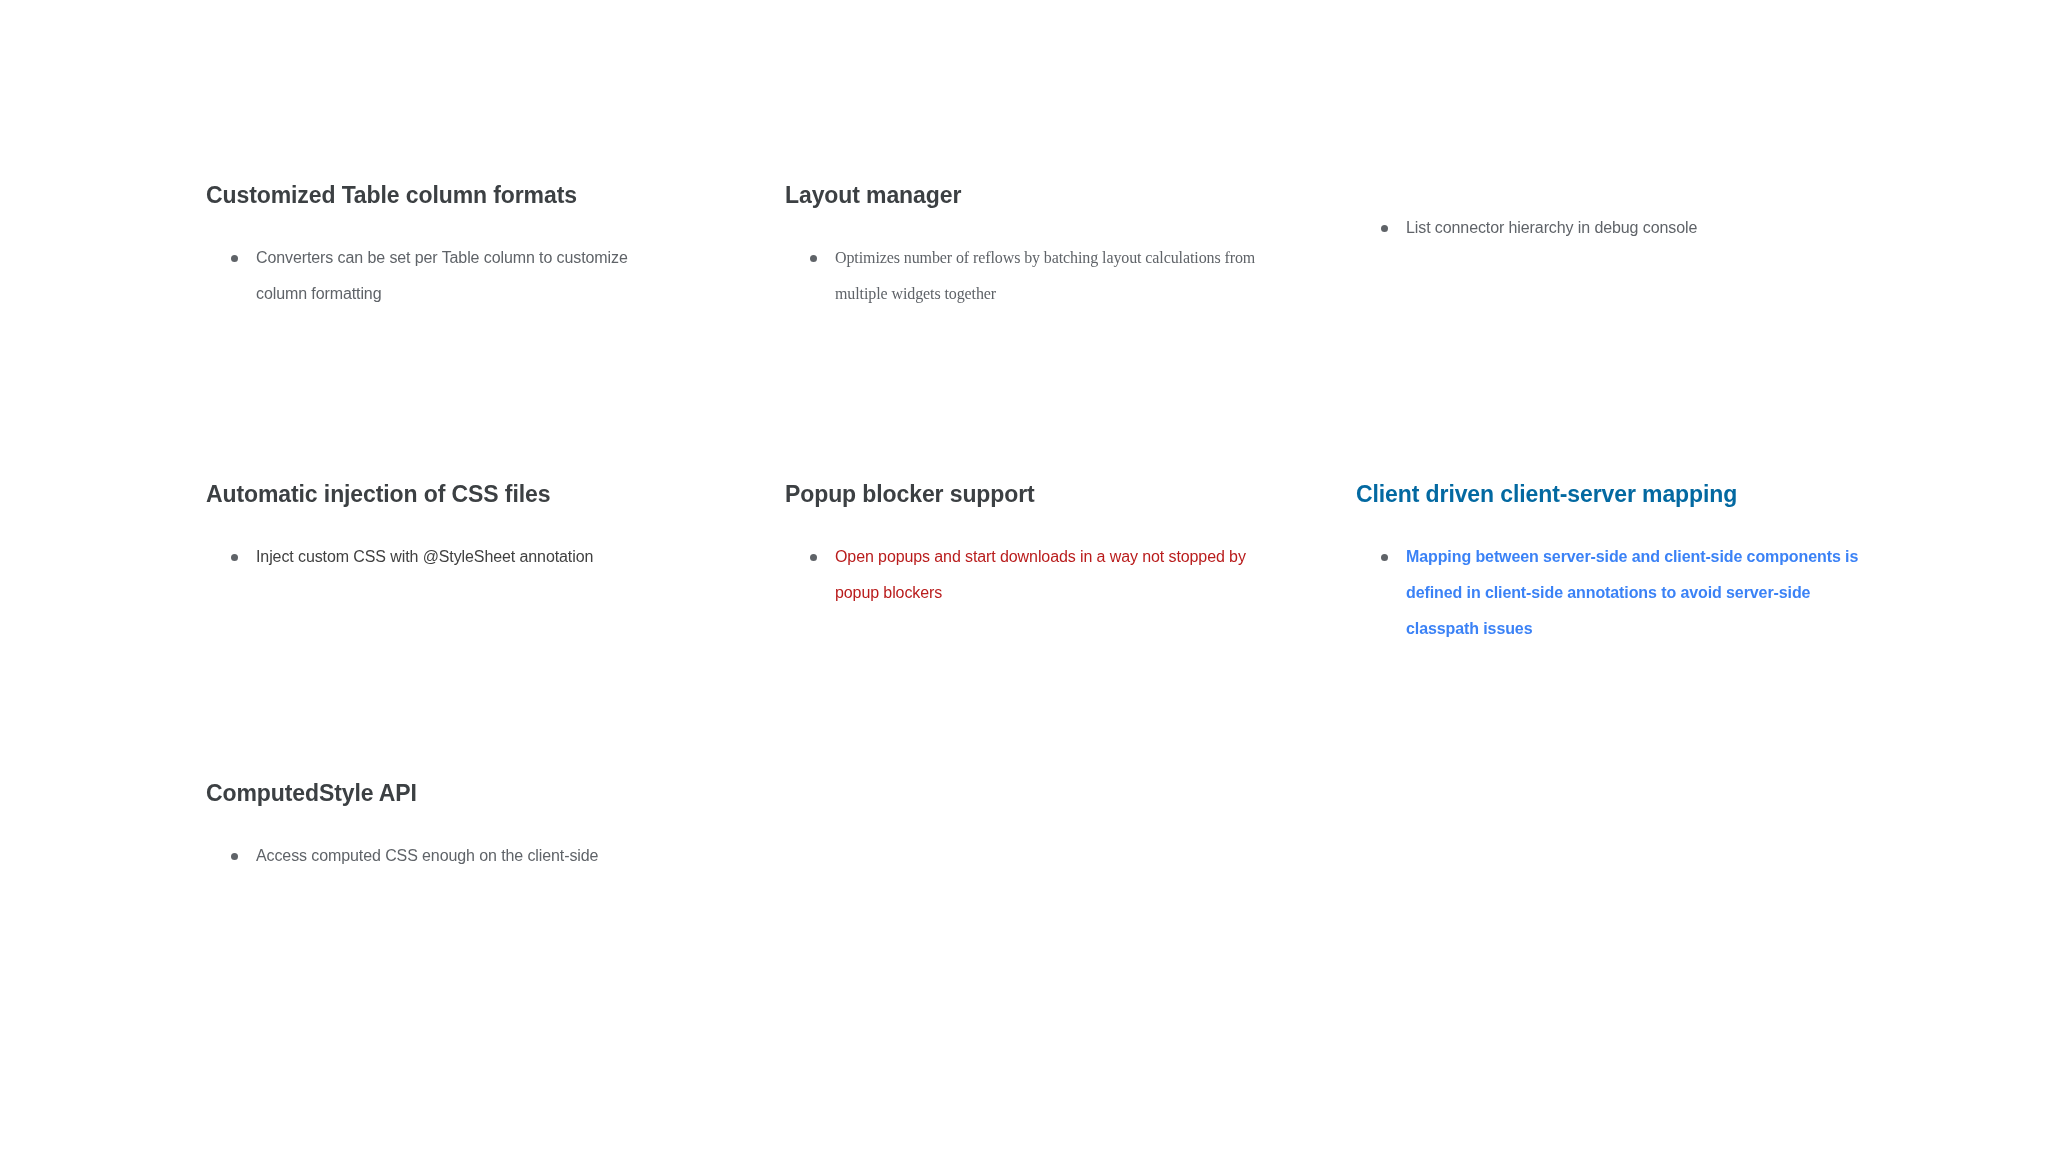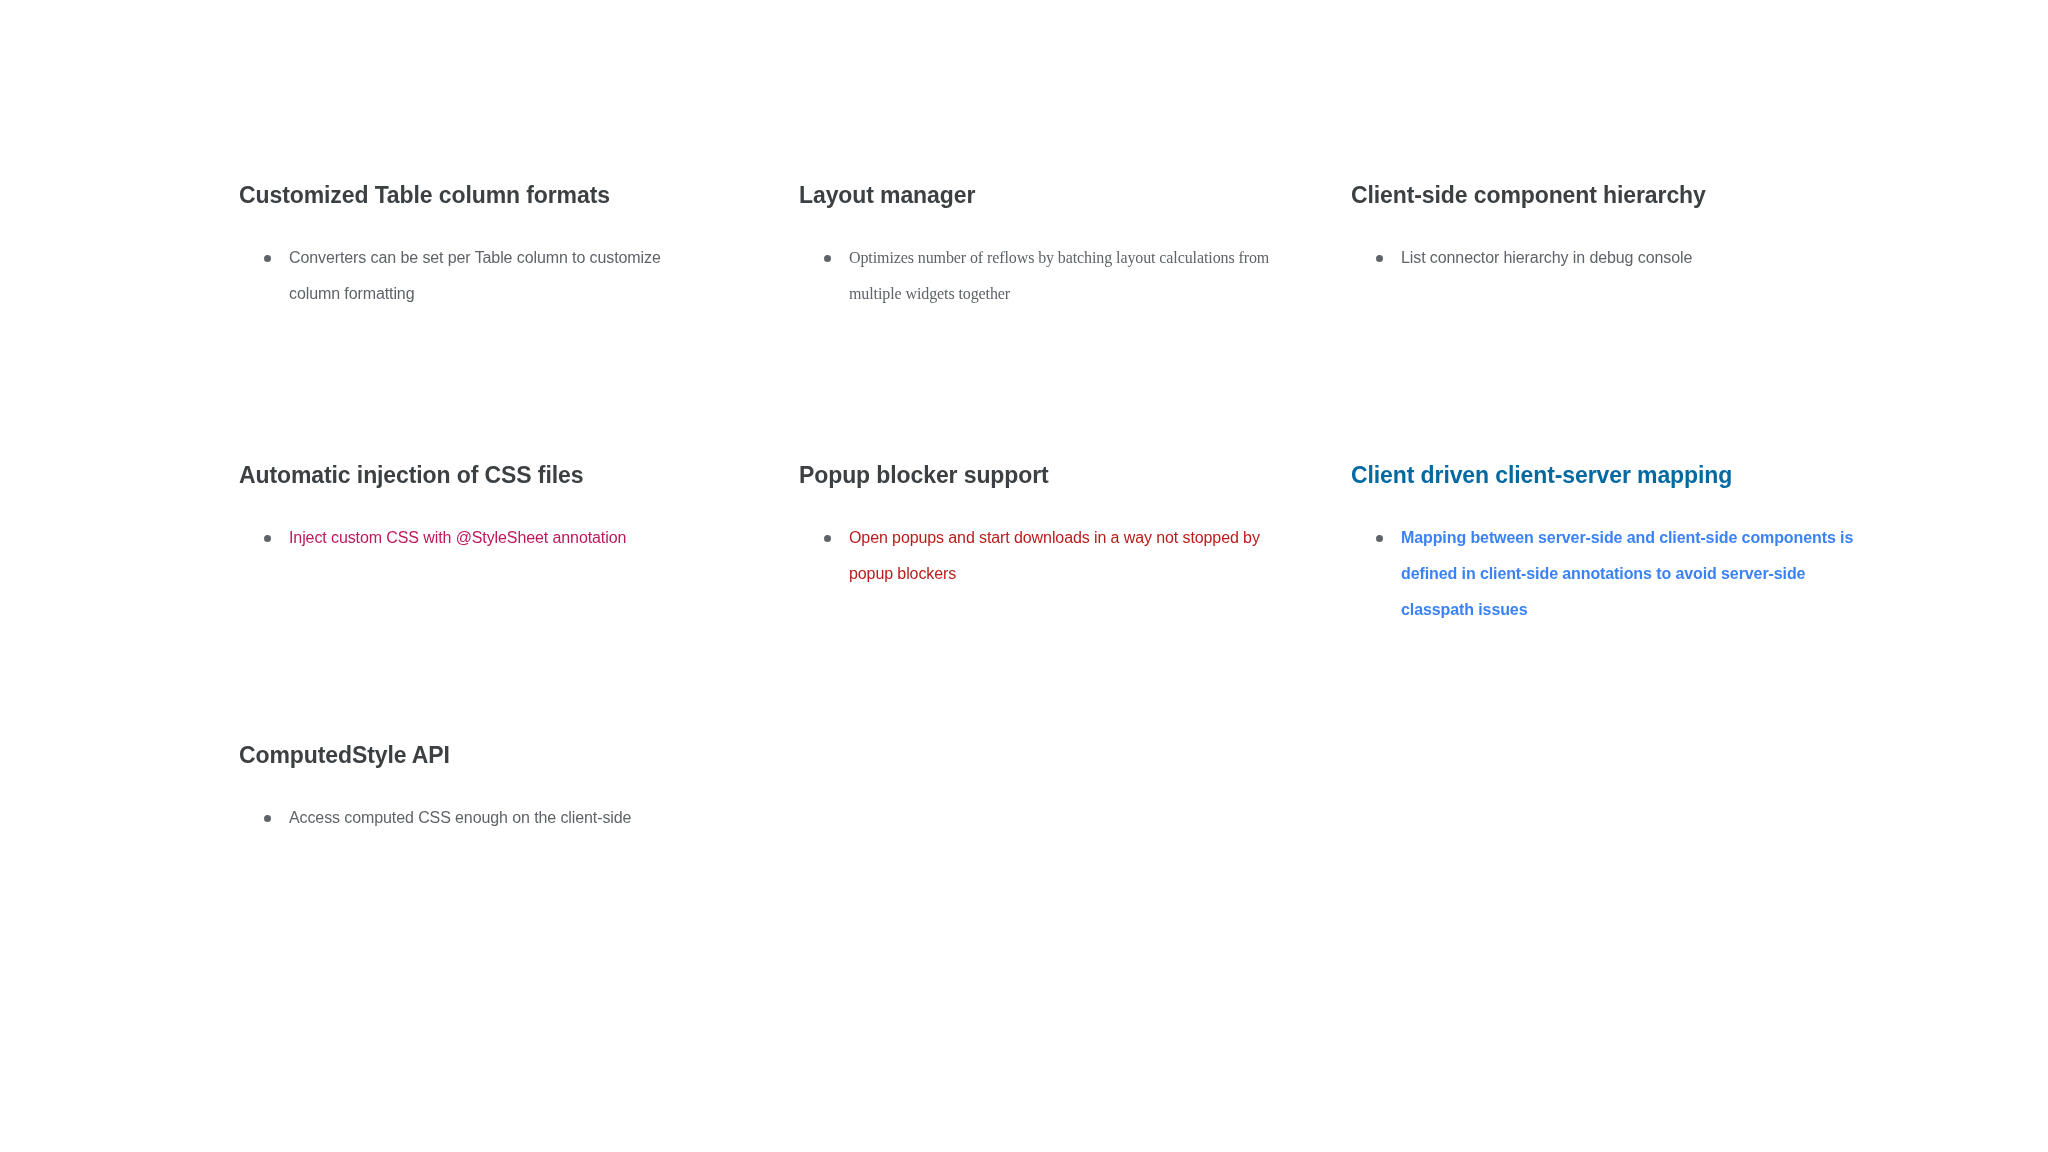--- a/index.html
+++ b/index.html
@@ -11,28 +11,29 @@
     width: 2048px;
     height: 1152px;
     background: #ffffff;
     font-family: "Liberation Sans", sans-serif;
     -webkit-font-smoothing: antialiased;
     overflow: hidden;
   }
 
   #feature-grid {
     position: absolute;
-    left: 239px;
+    left: 206px;
     top: 180px;
     width: 1700px;
     display: grid;
     grid-template-columns: 560px 552px 520px;
     grid-auto-rows: 280px;
     column-gap: 0px;
     row-gap: 0px;
+    gap: 19px;
   }
 
   .feature-card {
     box-sizing: border-box;
     padding: 0;
   }
 
   .feature-card.empty {
     visibility: hidden;
   }
@@ -89,29 +90,28 @@
         <li class="card-list-item" style="color: rgb(95, 99, 104);"><span class="bullet-marker" style="background: rgb(95, 99, 104);"></span><span class="bullet-text">Converters can be set per Table column to customize column formatting</span></li>
       </ul>
     </section>
     <section class="feature-card col-2">
       <h3 class="card-heading" style="color: rgb(60, 64, 67);">Layout manager</h3>
       <ul class="card-list">
         <li class="card-list-item" style="color: rgb(95, 99, 104); font-family: Liberation Serif, serif;"><span class="bullet-marker" style="background: rgb(95, 99, 104);"></span><span class="bullet-text">Optimizes number of reflows by batching layout calculations from multiple widgets together</span></li>
       </ul>
     </section>
     <section class="feature-card col-3">
-      <h3 class="card-heading" style="color: rgb(60, 64, 67);">Client-side component hierarchy</h3>
       <ul class="card-list">
         <li class="card-list-item" style="color: rgb(95, 99, 104);"><span class="bullet-marker" style="background: rgb(95, 99, 104);"></span><span class="bullet-text">List connector hierarchy in debug console</span></li>
       </ul>
     </section>
     <section class="feature-card col-1">
       <h3 class="card-heading" style="color: rgb(60, 64, 67);">Automatic injection of CSS files</h3>
       <ul class="card-list">
-        <li class="card-list-item" style="color: #be185d; margin-top: 28px;"><span class="bullet-marker" style="background: rgb(95, 99, 104);"></span><span class="bullet-text">Inject custom CSS with @StyleSheet annotation</span></li>
+        <li class="card-list-item" style="color: #404040; margin-top: 28px;"><span class="bullet-marker" style="background: rgb(95, 99, 104);"></span><span class="bullet-text">Inject custom CSS with @StyleSheet annotation</span></li>
       </ul>
     </section>
     <section class="feature-card col-2">
       <h3 class="card-heading" style="color: rgb(60, 64, 67);">Popup blocker support</h3>
       <ul class="card-list">
         <li class="card-list-item" style="color: #b91c1c;"><span class="bullet-marker" style="background: rgb(95, 99, 104);"></span><span class="bullet-text">Open popups and start downloads in a way not stopped by popup blockers</span></li>
       </ul>
     </section>
     <section class="feature-card col-3">
       <h3 class="card-heading" style="color: #0369a1;">Client driven client-server mapping</h3>

